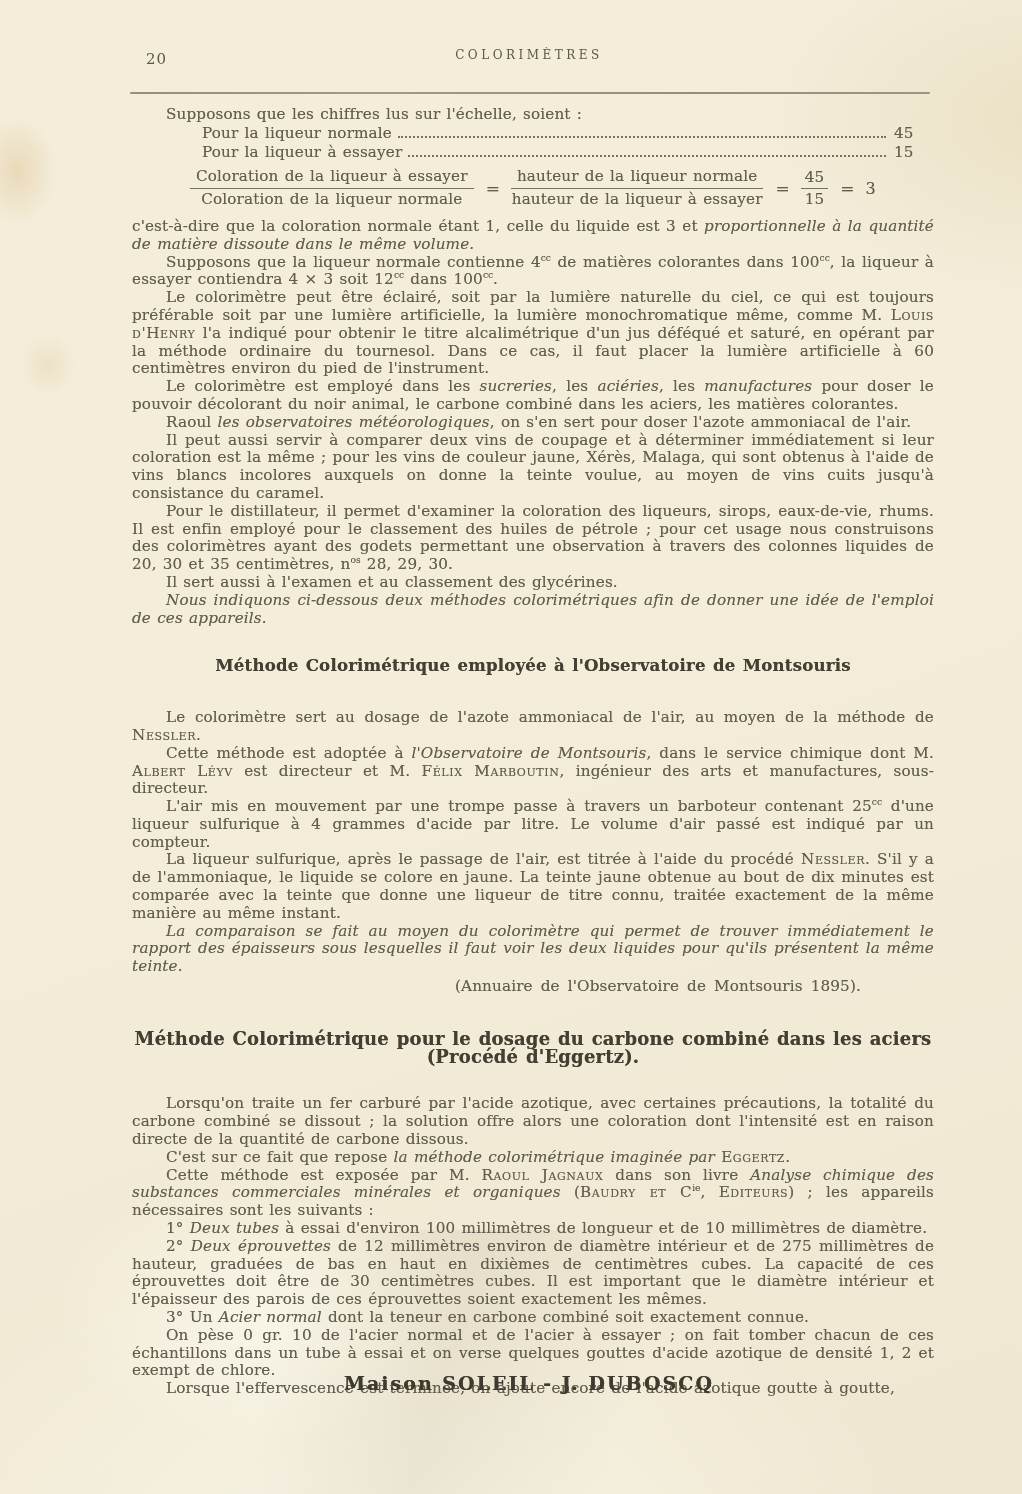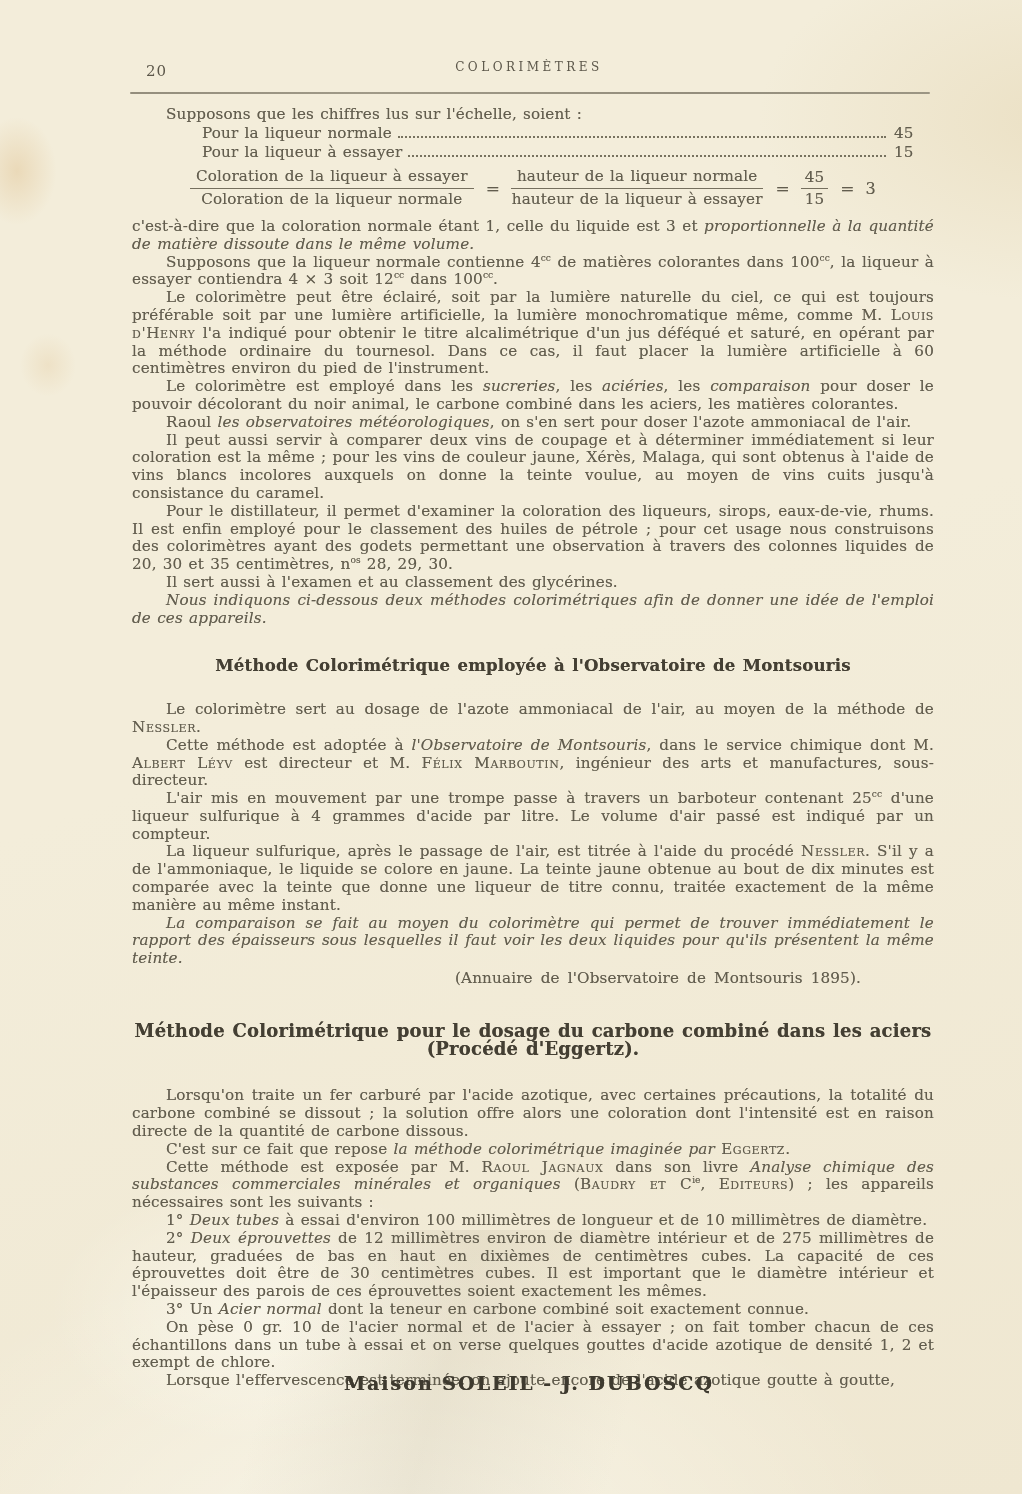--- a/index.html
+++ b/index.html
@@ -20,21 +20,21 @@
     background:radial-gradient(closest-side,rgba(203,147,66,0.22),transparent 72%);}
   .stain-2{left:8px;top:320px;width:80px;height:90px;
     background:radial-gradient(closest-side,rgba(203,147,66,0.13),transparent 70%);}
   .stain-3{left:-20px;top:1130px;width:560px;height:360px;
     background:radial-gradient(closest-side,rgba(255,255,247,0.5),transparent 75%);}
   .fold{left:0;top:1230px;width:1022px;height:264px;
     background:linear-gradient(105deg,transparent 28%,rgba(188,178,152,0.20) 44%,transparent 62%);}
   .corner-shade{left:880px;top:1280px;width:142px;height:214px;
     background:radial-gradient(closest-side at 100% 100%,rgba(180,172,150,0.28),transparent 75%);}
 
-  .page-header{position:absolute;left:128px;top:60px;width:802px;height:24px;
+  .page-header{position:absolute;left:128px;top:48px;width:802px;height:24px;
     color:#5c574a;font-size:15px;}
   .pageno{position:absolute;left:18px;top:2px;letter-spacing:1px;}
   .running-title{position:absolute;left:0;right:0;top:0;text-align:center;
     letter-spacing:3.5px;font-size:12px;}
   .header-rule{position:absolute;left:130px;top:92px;width:800px;height:2px;
     background:linear-gradient(90deg,#837d6c,#918b79 30%,#837d6c 70%,#8d8776);
     opacity:0.85;border-radius:1px;}
 
   .body-col{
     position:absolute;left:132px;top:106px;width:802px;
@@ -58,21 +58,21 @@
   .formula{display:flex;align-items:center;justify-content:center;
     gap:12px;margin:7px 0 9px;text-align:left;}
   .frac{display:inline-flex;flex-direction:column;align-items:center;}
   .frac .num{padding:0 6px 2px;border-bottom:1.5px solid #756f5e;white-space:nowrap;}
   .frac .den{padding-top:2px;white-space:nowrap;}
   .frac.small .num{padding:0 4px 1px;}
   .eq{font-size:17px;letter-spacing:-1px;}
   .result{font-size:16px;}
 
   .section-heading{display:block;text-align:center;font-weight:bold;
-    color:#443f33;margin:30px 0 26px;font-size:16.6px;letter-spacing:0.2px;
+    color:#443f33;margin:30px 0 34px;font-size:16.6px;letter-spacing:0.2px;
     text-indent:0;text-shadow:0 0 0.4px rgba(68,63,51,0.7);}
   .section-heading.second{margin:34px 0 30px;font-size:18px;}
   .attribution{text-align:center;padding-left:250px;
     margin-top:2px;text-indent:0;word-spacing:3px;}
 
   .page-footer{position:absolute;left:128px;top:1372px;width:802px;
     text-align:center;font-weight:bold;font-size:19px;letter-spacing:2px;
     color:#3e3a2f;text-shadow:0 0 0.5px rgba(62,58,47,0.8);}
 </style>
 </head>
@@ -123,21 +123,21 @@
         <span class="den">15</span>
       </span>
       <span class="eq">=</span>
       <span class="result">3</span>
     </div>
 
     <div>
         <p class="para"><span>c'est-à-dire que la coloration normale étant 1, celle du liquide est 3 et </span><span class="run-i">proportionnelle à la quantité de matière dissoute dans le même volume.</span></p>
         <p class="para indent"><span>Supposons que la liqueur normale contienne 4</span><span class="run-sup">cc</span><span> de matières colorantes dans 100</span><span class="run-sup">cc</span><span>, la liqueur à essayer contiendra 4 × 3 soit 12</span><span class="run-sup">cc</span><span> dans 100</span><span class="run-sup">cc</span><span>.</span></p>
         <p class="para indent"><span>Le colorimètre peut être éclairé, soit par la lumière naturelle du ciel, ce qui est toujours préférable soit par une lumière artificielle, la lumière monochromatique même, comme M. </span><span class="run-sc">Louis d'Henry</span><span> l'a indiqué pour obtenir le titre alcalimétrique d'un jus déféqué et saturé, en opérant par la méthode ordinaire du tournesol. Dans ce cas, il faut placer la lumière artificielle à 60 centimètres environ du pied de l'instrument.</span></p>
-        <p class="para indent"><span>Le colorimètre est employé dans les </span><span class="run-i">sucreries</span><span>, les </span><span class="run-i">aciéries</span><span>, les </span><span class="run-i">comparaison</span><span> pour doser le pouvoir décolorant du noir animal, le carbone combiné dans les aciers, les matières colorantes.</span></p>
+        <p class="para indent"><span>Le colorimètre est employé dans les </span><span class="run-i">sucreries</span><span>, les </span><span class="run-i">aciéries</span><span>, les </span><span class="run-i">manufactures</span><span> pour doser le pouvoir décolorant du noir animal, le carbone combiné dans les aciers, les matières colorantes.</span></p>
         <p class="para indent"><span>Raoul </span><span class="run-i">les observatoires météorologiques</span><span>, on s'en sert pour doser l'azote ammoniacal de l'air.</span></p>
         <p class="para indent"><span>Il peut aussi servir à comparer deux vins de coupage et à déterminer immédiatement si leur coloration est la même ; pour les vins de couleur jaune, Xérès, Malaga, qui sont obtenus à l'aide de vins blancs incolores auxquels on donne la teinte voulue, au moyen de vins cuits jusqu'à consistance du caramel.</span></p>
         <p class="para indent"><span>Pour le distillateur, il permet d'examiner la coloration des liqueurs, sirops, eaux-de-vie, rhums. Il est enfin employé pour le classement des huiles de pétrole ; pour cet usage nous construisons des colorimètres ayant des godets permettant une observation à travers des colonnes liquides de 20, 30 et 35 centimètres, n</span><span class="run-sup">os</span><span> 28, 29, 30.</span></p>
         <p class="para indent"><span>Il sert aussi à l'examen et au classement des glycérines.</span></p>
         <p class="para indent italic"><span>Nous indiquons ci-dessous deux méthodes colorimétriques afin de donner une idée de l'emploi de ces appareils.</span></p>
       </div>
 
     <h2 class="section-heading">Méthode Colorimétrique employée à l'Observatoire de Montsouris</h2>
 
     <div>

